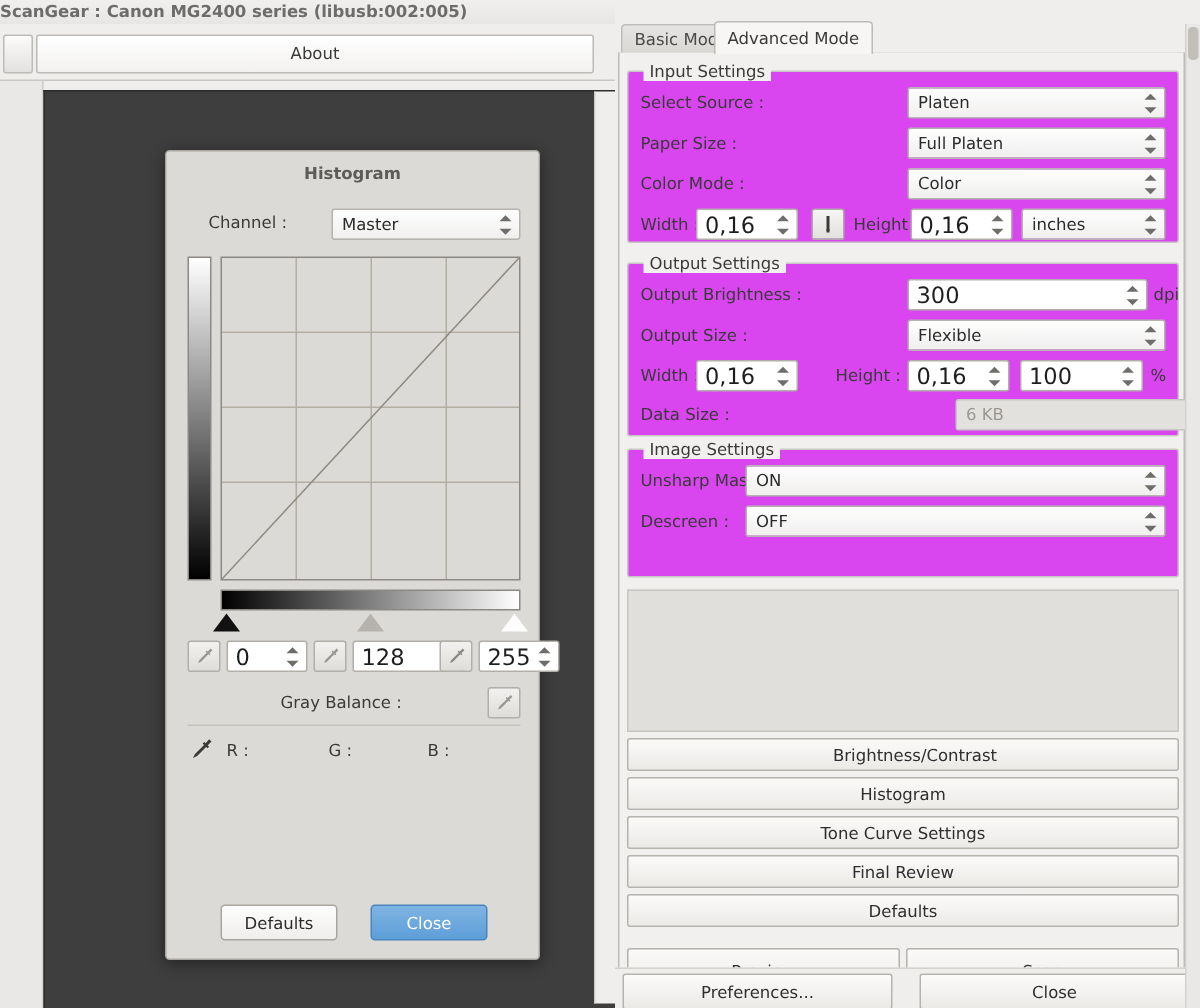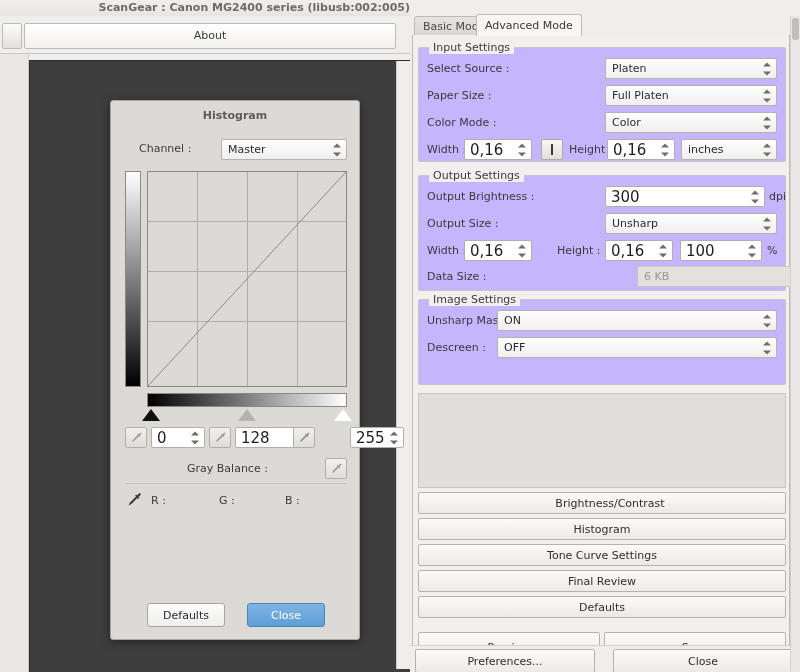--- a/index.html
+++ b/index.html
@@ -15,21 +15,21 @@
   .app { position: relative; width: 800px; height: 672px; }
 
   
   .titlebar {
     position: absolute; left: 0; top: 0; width: 800px; height: 16px;
     background: linear-gradient(#f0efee, #e7e6e4);
     border-bottom: 1px solid #cfcdcb;
   }
   .titlebar-text {
     position: absolute; left: 0; top: 0; width: 410px; height: 16px;
-    line-height: 15px; text-align: right;
+    line-height: 15px; text-align: left;
     font-size: 11px; font-weight: bold; color: #6e6c6a;
     white-space: nowrap;
   }
   .win-btns {
     position: absolute; right: 16px; top: 1px;
     display: flex; gap: 10px; align-items: center;
   }
   .win-btn { width: 12px; height: 12px; opacity: .45; }
   .win-btn svg { display: block; }
 
@@ -227,21 +227,21 @@
   .tabbody {
     position: absolute; left: 2px; top: 35px; width: 378px; height: 630px;
     background: #f1f0ee;
     border: 1px solid #bdbbb8; border-top: none;
     box-sizing: border-box;
   }
 
   .group {
     position: absolute;
     border: 1px solid #c8c6c3; border-radius: 2px;
-    background: #c4b5fd;
+    background: #d946ef;
     box-sizing: border-box;
   }
   .group > .glabel {
     position: absolute; left: 10px; top: -7px;
     background: #f1f0ee; padding: 0 4px;
     font-size: 11px; color: #3a3a3a;
   }
   .flabel {
     position: absolute; font-size: 11px; color: #3a3a3a;
     line-height: 21px;
@@ -409,21 +409,21 @@
         <div class="spin-arrows">
             <i class="up"></i>
             <i class="dn"></i>
           </div>
       </div>
       <div class="eyebtn" style="left:168px;">
         <svg width="13" height="14" viewBox="0 0 13 14">
             <path d="M10.5 1.4 11.6 2.5 9.6 4.5 10.3 5.2 9.6 5.9 8.9 5.2 4 10.1 2 11 2.9 9 7.8 4.1 7.1 3.4 7.8 2.7 8.5 3.4z" fill="#8d8a85"></path>
           </svg>
       </div>
-      <div class="numfield" style="left:194px; width:54px;margin-left:31px;">
+      <div class="numfield" style="left:194px; width:54px;">
         <div class="ntext">255</div>
         <div class="spin-arrows">
             <i class="up"></i>
             <i class="dn"></i>
           </div>
       </div>
     </div>
 
     <div class="gb-row">
       <div class="gb-label">Gray Balance :</div>
@@ -527,21 +527,21 @@
           <div class="ntext">300</div>
           <div class="spin-arrows">
               <i class="up"></i>
               <i class="dn"></i>
             </div>
         </div>
         <div class="unit" style="left:350px; top:10px;">dpi</div>
 
         <div class="flabel" style="left:8px; top:37px;">Output Size :</div>
         <div class="combo" style="left:186px; top:37px; width:172px; height:21px;">
-          <div class="ctext">Unsharp</div>
+          <div class="ctext">Flexible</div>
           <div class="spin-arrows">
               <i class="up"></i>
               <i class="dn"></i>
             </div>
         </div>
 
         <div class="flabel" style="left:8px; top:64px;">Width :</div>
         <div class="numfield" style="left:45px; top:64px; width:68px;">
           <div class="ntext">0,16</div>
           <div class="spin-arrows">

